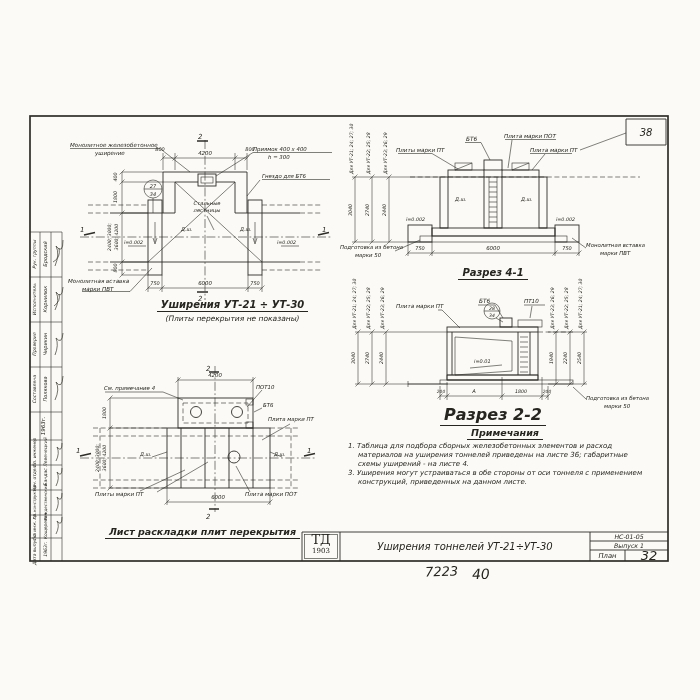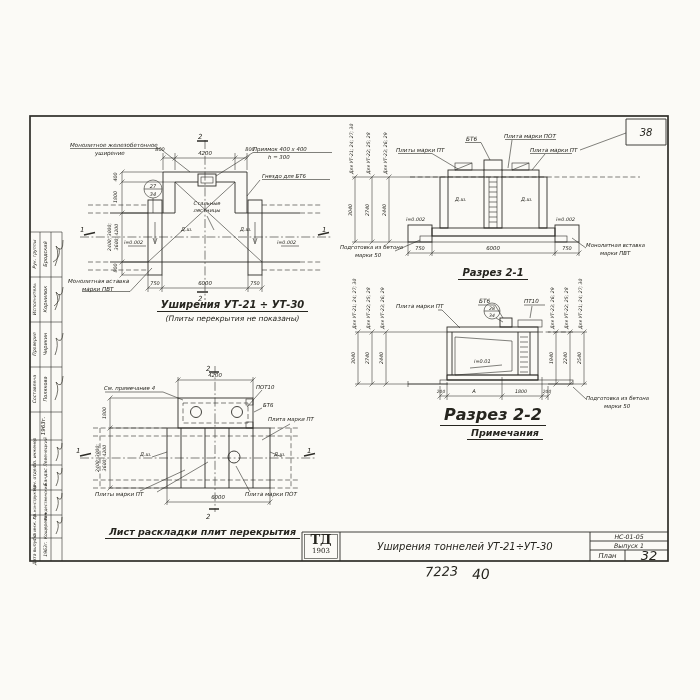--- a/index.html
+++ b/index.html
@@ -279,32 +279,34 @@
     <path class="ln" d="M302 532 H668 M302 532 V561 M340 532 V561 M590 532 V561 M590 541 H668 M590 550 H668 M625 550 V561"></path>
     <rect x="304.5" y="534.5" width="33" height="24" class="ln thin"></rect>
   </g>
 </svg>
 
 <div class="abs" style="left:626px;top:119px;width:40px;height:26px;display:flex;align-items:center;justify-content:center;font-size:10px">38</div>
 
 <div class="abs cap" style="left:140px;top:299px;width:185px;font-size:10px"><span class="u">Уширения УТ-21 ÷ УТ-30</span></div>
 <div class="abs" style="left:140px;top:314px;width:185px;text-align:center;font-size:7.5px">(Плиты перекрытия не показаны)</div>
 
-<div class="abs cap" style="left:438px;top:267px;width:110px;font-size:10px"><span class="u">Разрез 2-1</span></div>
+<div class="abs cap" style="left:438px;top:267px;width:110px;font-size:10px"><span class="u">Разрез 4-1</span></div>
 
 <div class="abs cap" style="left:438px;top:405px;width:110px;font-size:16px"><span class="u">Разрез 2-2</span></div>
 
 <div class="abs cap" style="left:95px;top:526px;width:215px;font-size:9.5px"><span class="u">Лист раскладки плит перекрытия</span></div>
 
 <div class="abs cap" style="left:420px;top:427px;width:170px;font-size:9.5px"><span class="u">Примечания</span></div>
 <div class="abs" style="left:348px;top:442px;width:300px">
+  <div class="note-line">1. Таблица для подбора сборных железобетонных элементов и расход материалов на уширения тоннелей приведены на листе 36; габаритные схемы уширений - на листе 4.</div>
+  <div class="note-line">3. Уширения могут устраиваться в обе стороны от оси тоннеля с применением конструкций, приведенных на данном листе.</div>
 </div>
 
 <div class="abs" style="left:302px;top:532px;width:38px;height:29px;text-align:center;font-style:normal">
-  <div style="font-family:'DejaVu Serif',serif;font-weight:bold;font-size:13px;line-height:15px">ТД</div>
+  <div style="font-family:'DejaVu Serif',serif;font-weight:normal;font-size:13px;line-height:15px">ТД</div>
   <div style="font-family:'DejaVu Serif',serif;font-size:7px;line-height:8px">1903</div>
 </div>
 <div class="abs cell" style="left:340px;top:532px;width:250px;height:29px;font-size:10px">Уширения тоннелей УТ-21÷УТ-30</div>
 <div class="abs cell" style="left:590px;top:532px;width:78px;height:9px;font-size:6.2px">НС-01-05</div>
 <div class="abs cell" style="left:590px;top:541px;width:78px;height:9px;font-size:6.2px">Выпуск 1</div>
 <div class="abs cell" style="left:590px;top:550px;width:35px;height:11px;font-size:6.8px">План</div>
 <div class="abs cell" style="left:625px;top:550px;width:48px;height:11px;font-size:13px">32</div>
 
 <div class="abs" style="left:425px;top:564px;font-size:13px;transform:rotate(-2deg)">7223</div>
 <div class="abs" style="left:472px;top:566px;font-size:14px;transform:rotate(-2deg)">40</div>

